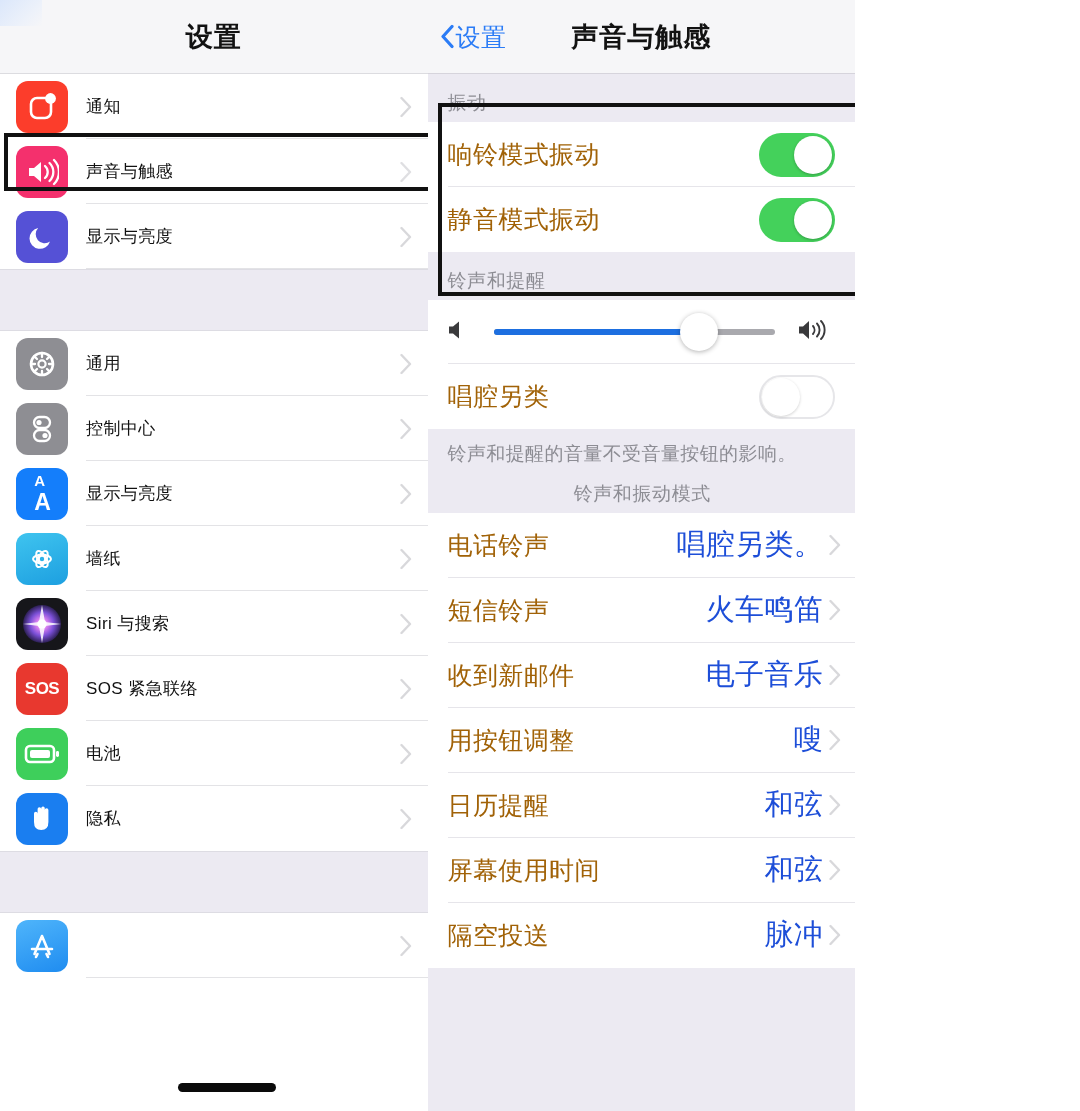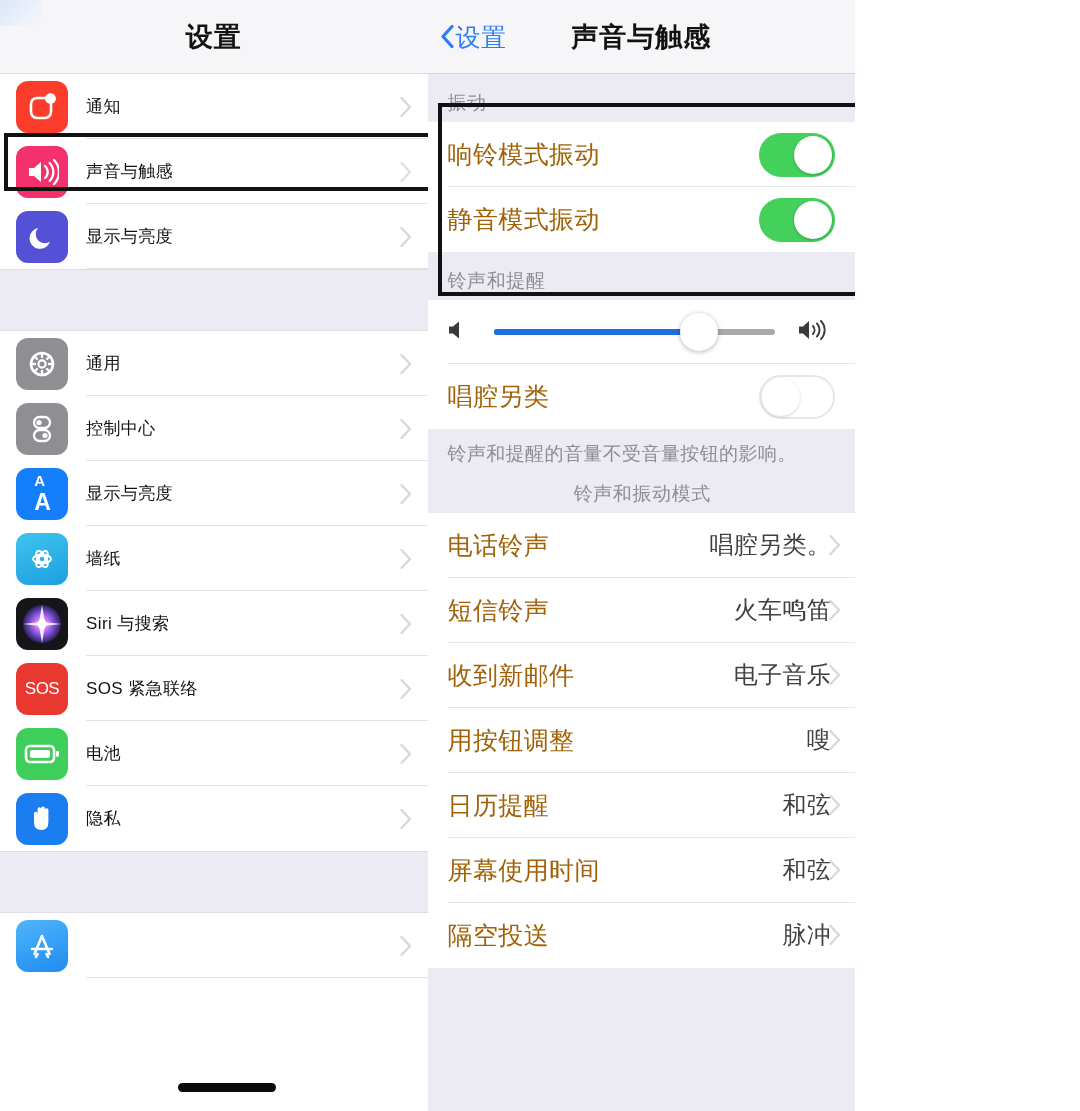--- a/index.html
+++ b/index.html
@@ -160,23 +160,23 @@
   }
   .r-label {
     font-size: 25px;
     color: #a16207;
     letter-spacing: .4px;
     white-space: nowrap;
     text-align: right;
   }
   .r-value {
     margin-left: auto;
-    margin-right: 4px;
-    font-size: 24px;
-    color: #404040;
+    margin-right: 12px;
+    font-size: 29px;
+    color: #1d4ed8;
     letter-spacing: .3px;
     white-space: nowrap;
   }
   .r-row .chevron { right: 14px; }
 
   
   .toggle {
     margin-left: auto;
     width: 76px; height: 44px;
     border-radius: 22px;
@@ -407,21 +407,21 @@
           <svg width="12" height="21" viewBox="0 0 12 21">
               <path d="M1.5 1.5 L10 10.5 L1.5 19.5" fill="none" stroke="#b9b9be" stroke-width="2.4" stroke-linecap="round" stroke-linejoin="round"></path>
             </svg>
         </div>
         <div class="sep"></div>
       </div>
 
 
       <div class="row">
         <div class="app-icon" style="background:#e8382f">
-          <span style="color:#fff;font-size:17px;font-weight:normal;font-family:'Liberation Sans',sans-serif;letter-spacing:-.5px;">SOS</span>
+          <span style="color:#fff;font-size:17px;font-weight:bold;font-family:'Liberation Sans',sans-serif;letter-spacing:-.5px;">SOS</span>
         </div>
         <div class="row-label">SOS 紧急联络</div>
         <div class="chevron">
           <svg width="12" height="21" viewBox="0 0 12 21">
               <path d="M1.5 1.5 L10 10.5 L1.5 19.5" fill="none" stroke="#b9b9be" stroke-width="2.4" stroke-linecap="round" stroke-linejoin="round"></path>
             </svg>
         </div>
         <div class="sep"></div>
       </div>
 

